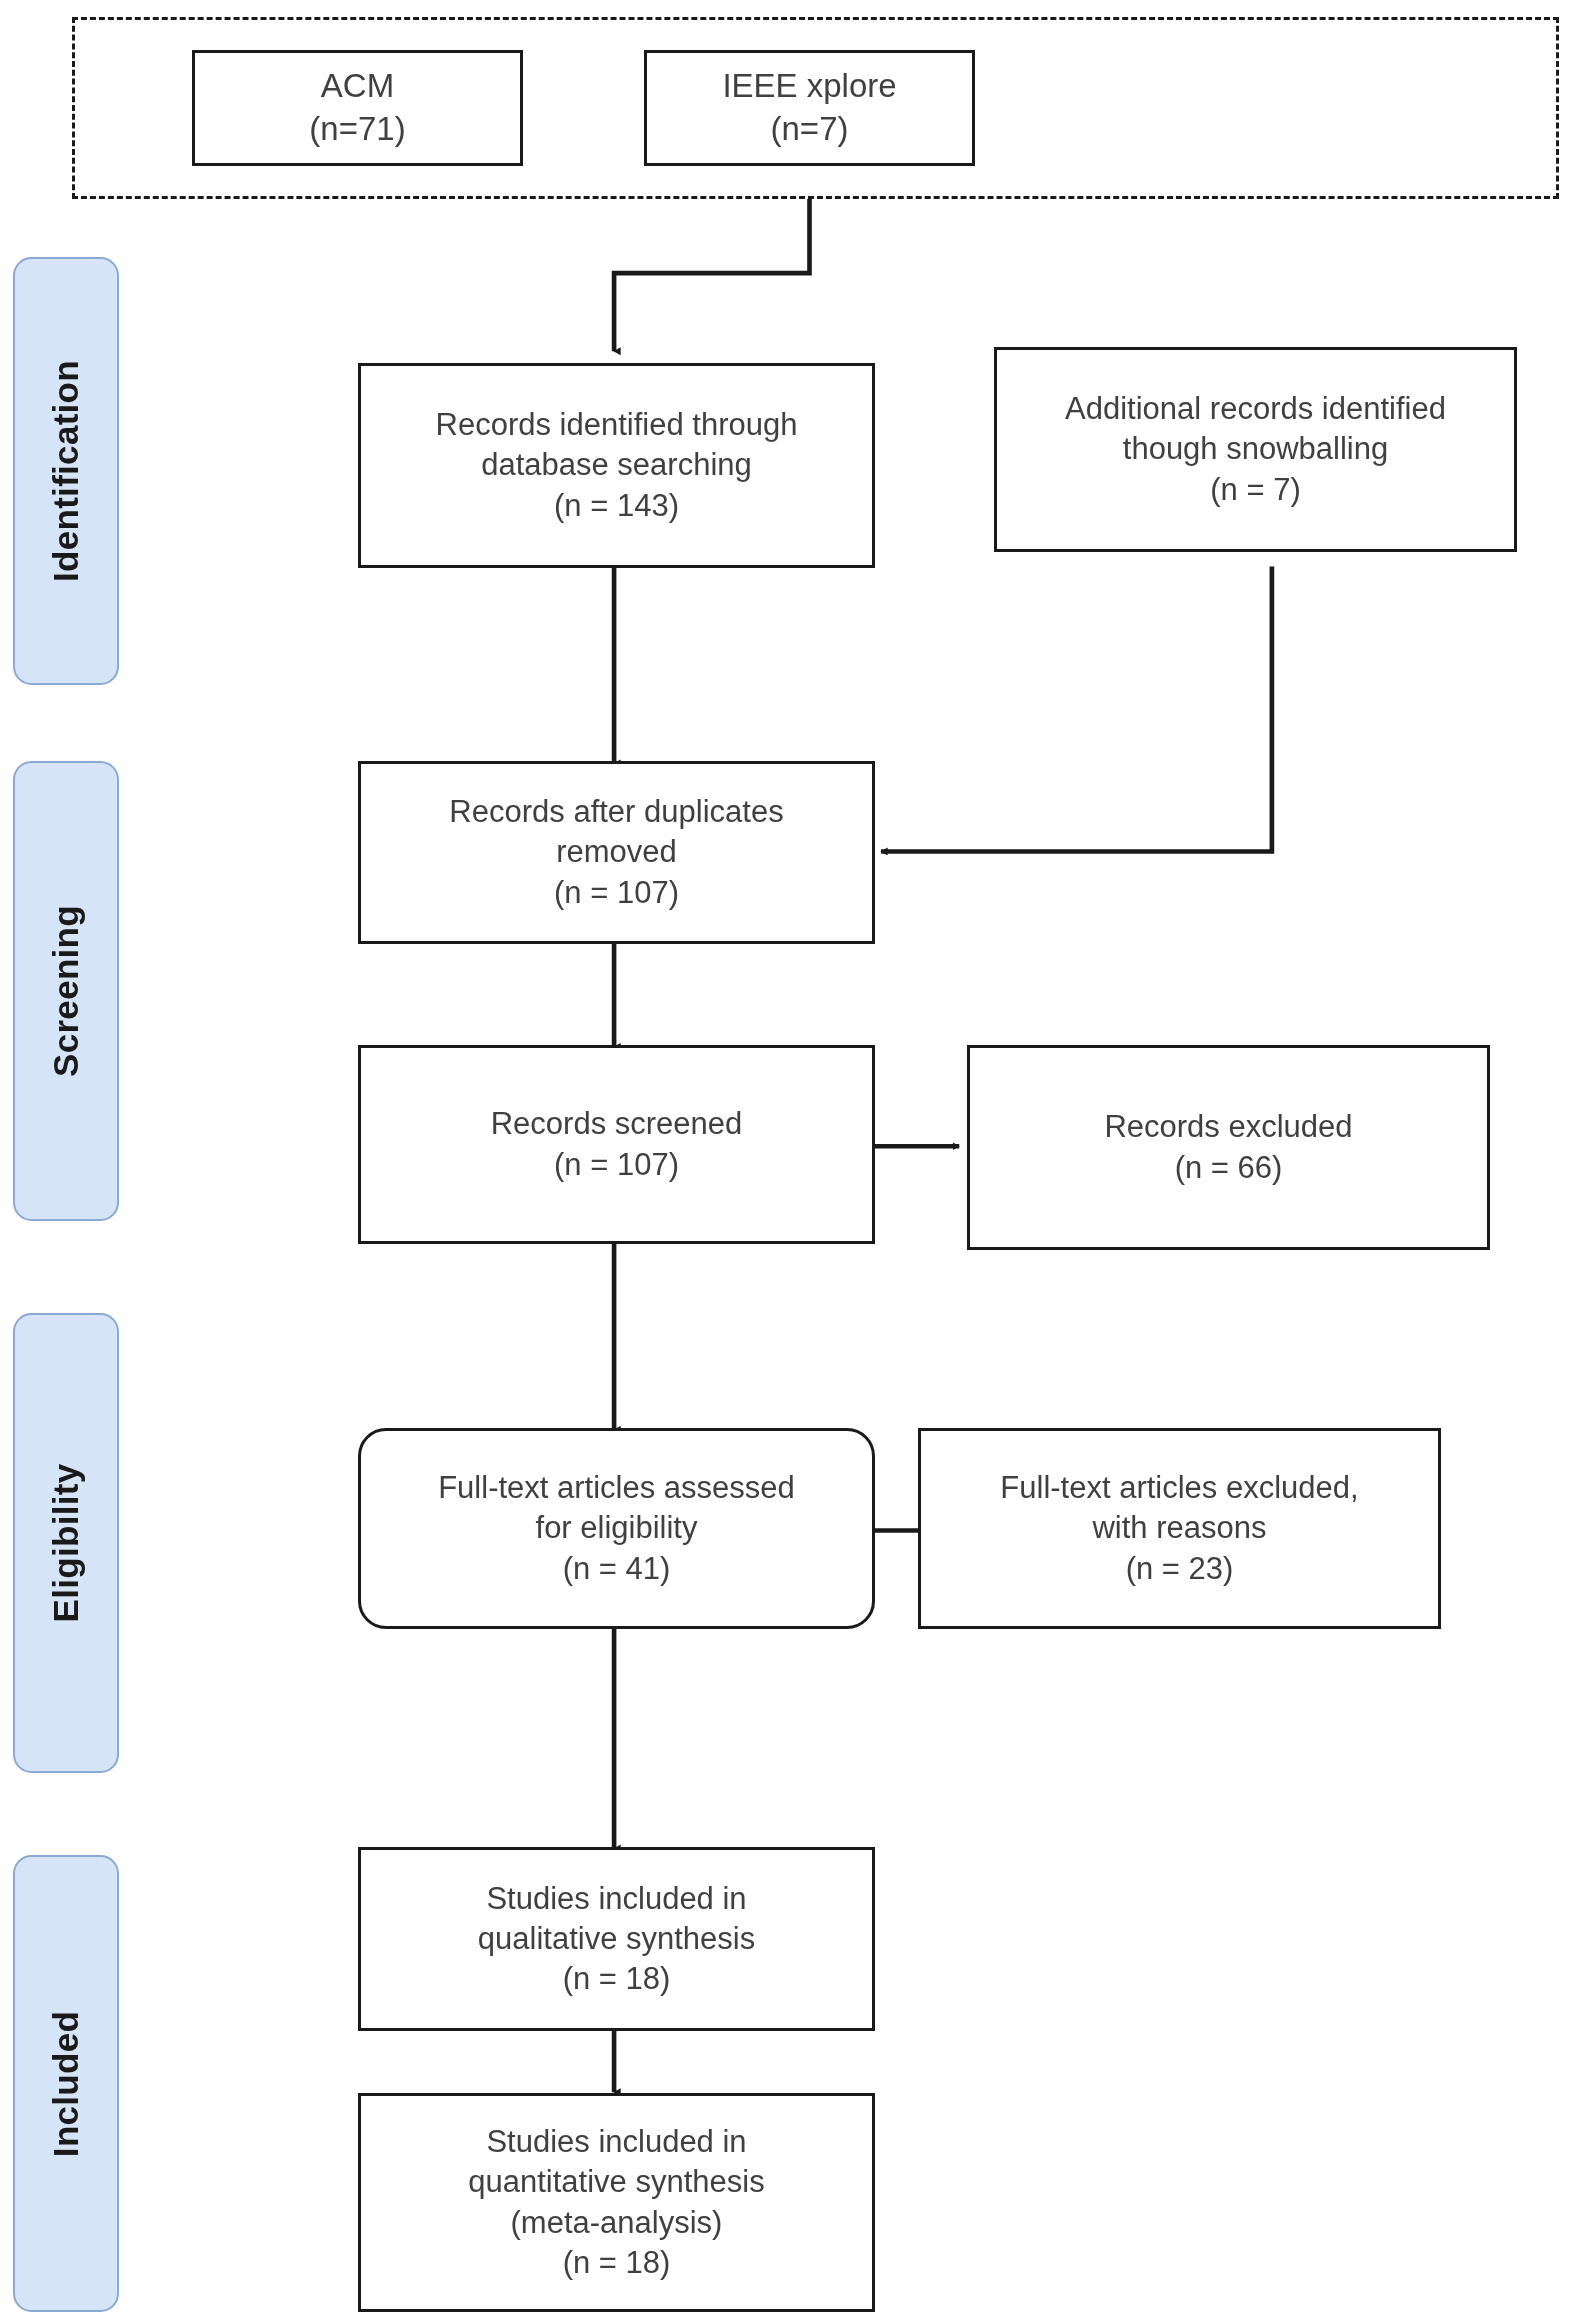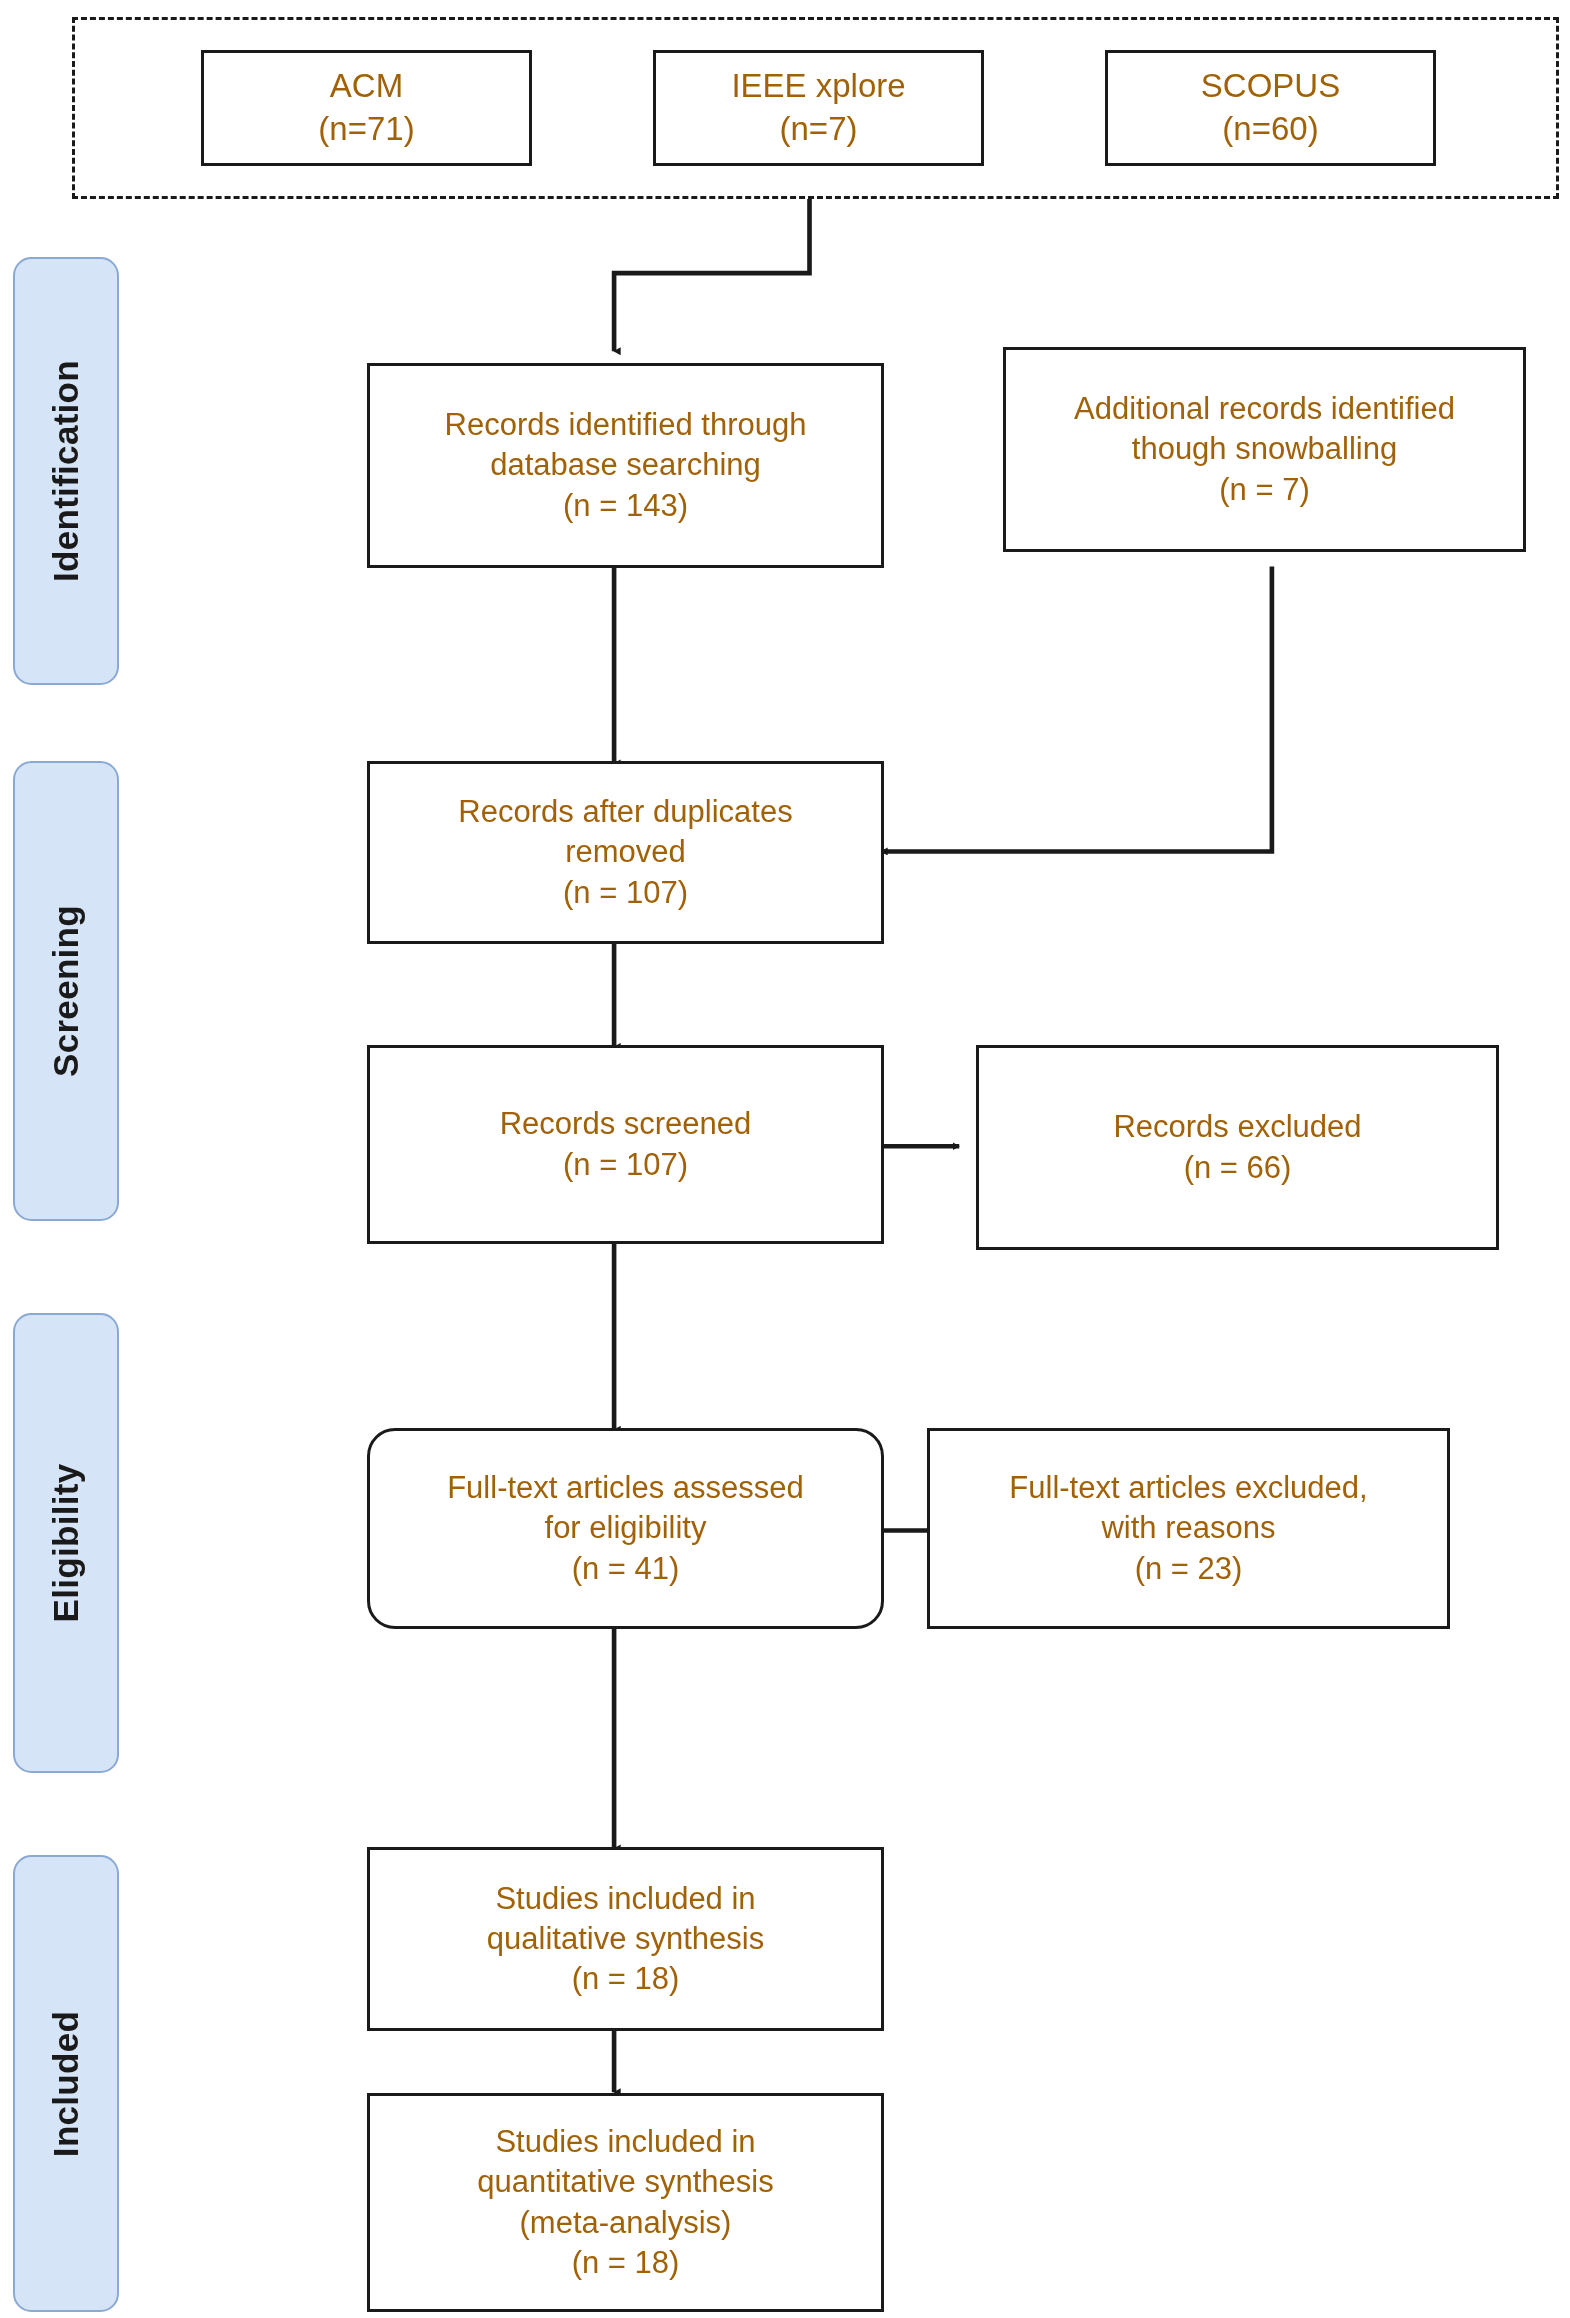--- a/index.html
+++ b/index.html
@@ -37,24 +37,23 @@
   
   .node {
     position: absolute;
     box-sizing: border-box;
     border: 3.3px solid #1a1a1a;
     background: #ffffff;
     display: flex;
     align-items: center;
     justify-content: center;
     text-align: center;
-    color: #a16207;
+    color: #404040;
     line-height: 1.30;
     padding: 4px 9.3px;
-    margin-left: 9px;
   }
   .node .node-text {
     display: block;
     white-space: pre-line;
     width: 100%;
   }
   .src-node {
     font-size: 33px;
   }
   .flow-node {
@@ -124,24 +123,20 @@
   <div class="node src-node" style="left:192px; top:50px; width:331px; height:116px;">
     <span class="node-text">ACM
 (n=71)</span>
   </div>
 
   <div class="node src-node" style="left:644px; top:50px; width:331px; height:116px;">
     <span class="node-text">IEEE xplore
 (n=7)</span>
   </div>
 
-  <div class="node src-node" style="left:1096px; top:50px; width:331px; height:116px;">
-    <span class="node-text">SCOPUS
-(n=60)</span>
-  </div>
 
   <div class="stage-tab" style="left:13.2px; top:257px; width:106px; height:428px;">
     <span class="tab-label">Identification</span>
   </div>
 
   <div class="stage-tab" style="left:13.2px; top:761px; width:106px; height:460px;">
     <span class="tab-label">Screening</span>
   </div>
 
   <div class="stage-tab" style="left:13.2px; top:1313px; width:106px; height:460px;">

